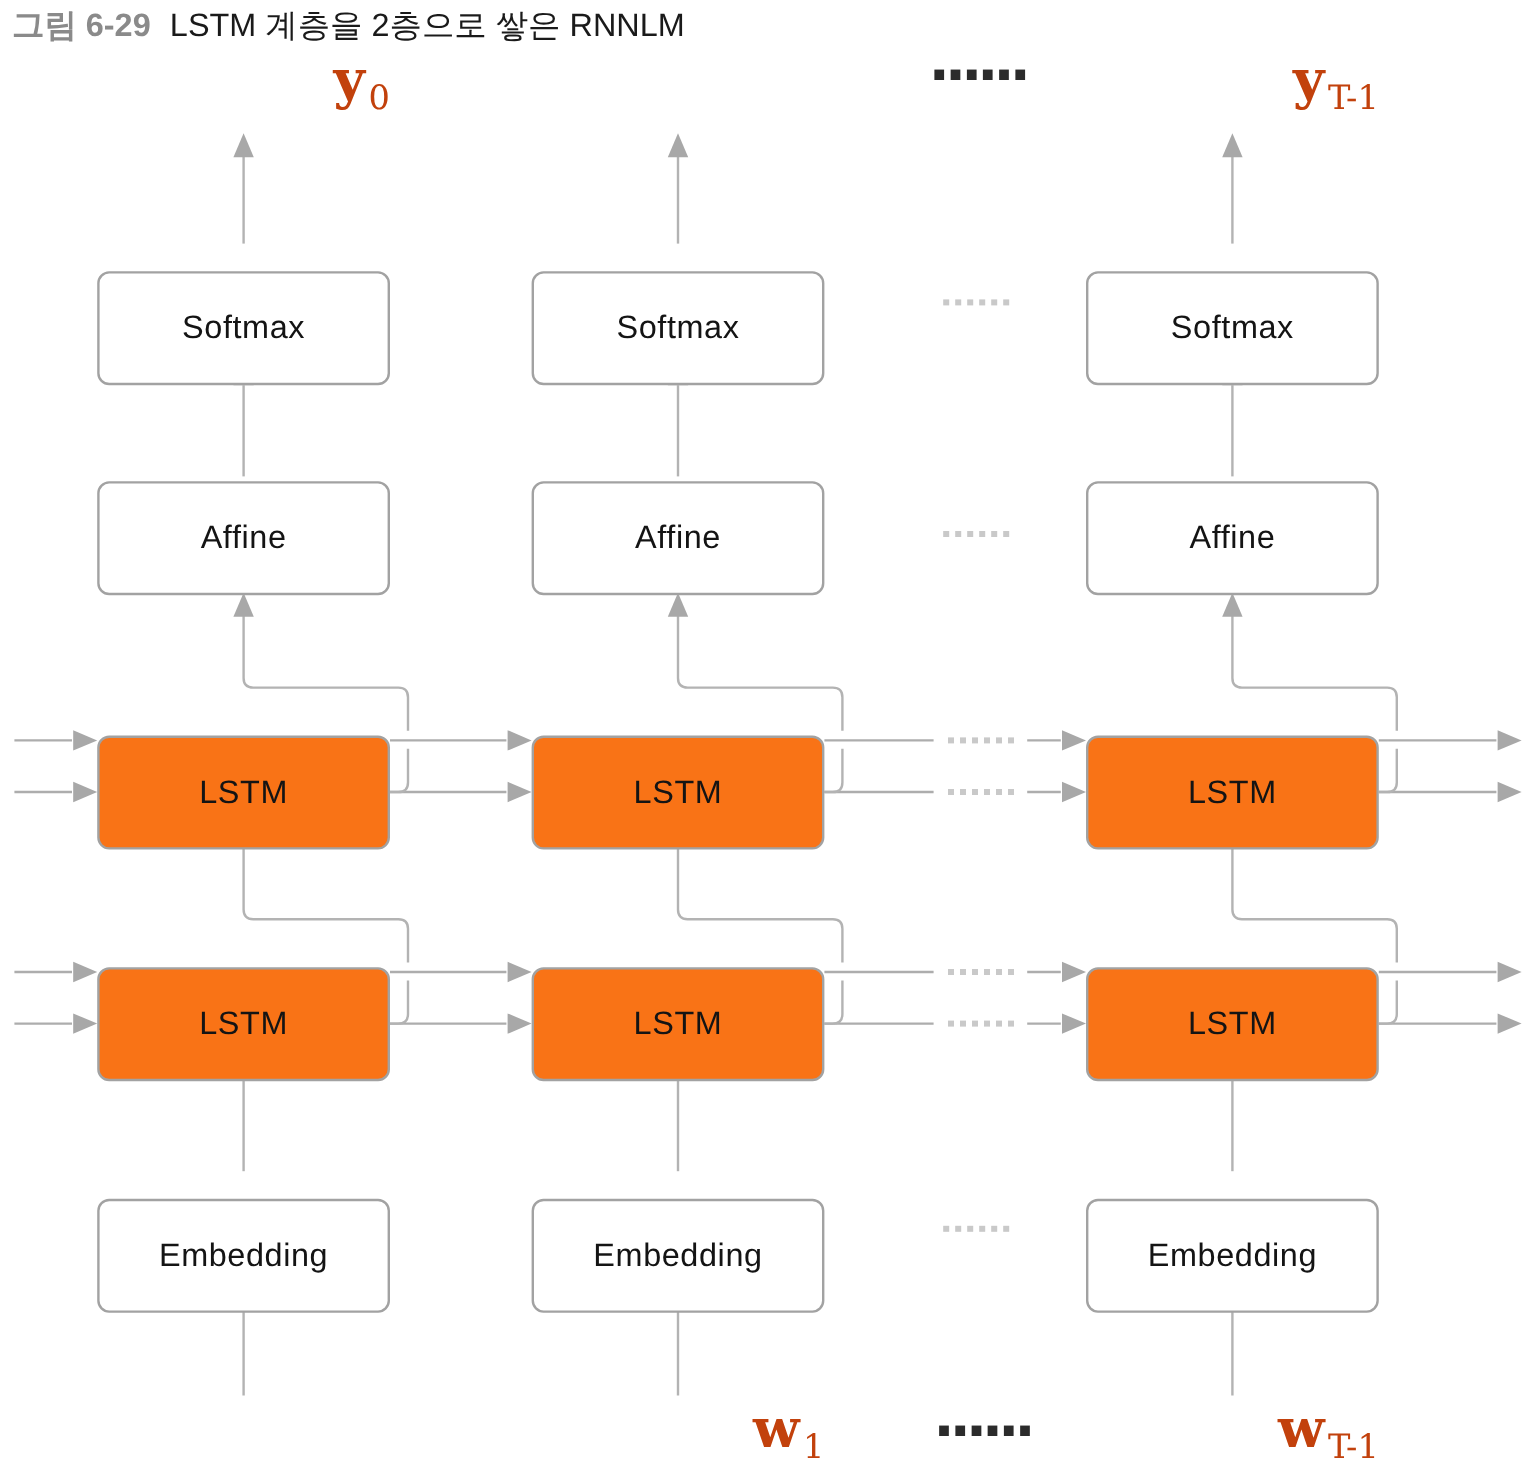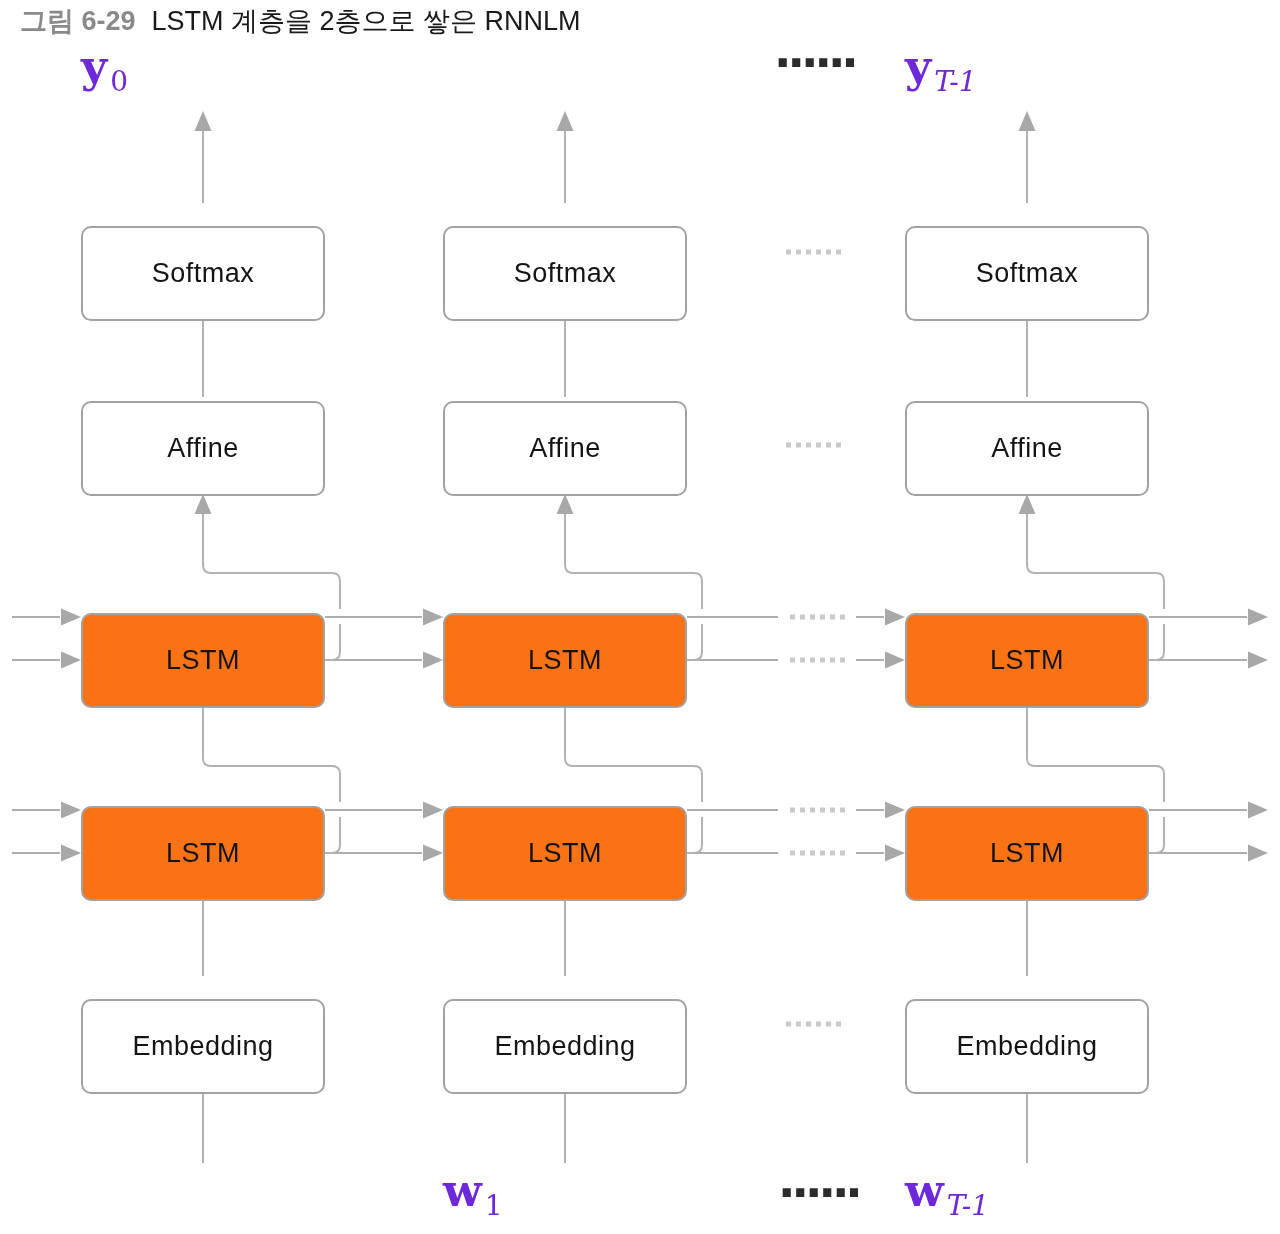--- a/index.html
+++ b/index.html
@@ -1,46 +1,46 @@
 <!DOCTYPE html>
 <html><head>
 <meta charset="utf-8">
 <style>
   html,body{margin:0;padding:0;background:#ffffff;}
   body{width:1280px;height:1234px;position:relative;overflow:hidden;
        font-family:"Liberation Sans",sans-serif;}
   .stage{position:absolute;left:0;top:0;width:1280px;height:1234px;}
 
   
-  .caption{position:absolute;left:20px;top:4px;display:flex;gap:16px;
+  .caption{position:absolute;left:10px;top:4px;display:flex;gap:16px;
            align-items:baseline;font-size:27px;line-height:34px;white-space:nowrap;}
   .caption .fig{font-weight:700;color:#8a8a8a;}
   .caption .ttl{font-weight:400;color:#1a1a1a;}
 
   
   #wires{position:absolute;left:0;top:0;}
 
   
   .box{position:absolute;width:240px;height:91px;background:#ffffff;
        border:2px solid #a2a2a2;border-radius:10px;
        display:flex;align-items:center;justify-content:center;
        font-size:27px;color:#141414;letter-spacing:0.5px;margin-top:23px;}
   .box.lstm{background:#f97316;}
   .c0{left:81px}.c1{left:443px}.c2{left:905px}
   .r-softmax{top:203px}.r-affine{top:378px}.r-lstm2{top:590px}
   .r-lstm1{top:783px}.r-embed{top:976px}
 
   
-  .io{position:absolute;width:244px;text-align:left;color:#6d28d9;
+  .io{position:absolute;width:244px;text-align:right;color:#c2410c;
       font-family:"DejaVu Serif",serif;line-height:1;white-space:nowrap;}
   .io-top{top:44px}
   .io-bottom{top:1168px}
   .io .base{font-weight:700;font-size:45px;}
   .io .sub{font-size:28px;position:relative;top:9px;margin-left:3px;}
-  .io .sub.it{font-style:italic;}
+  .io .sub.it{}
 
   
   .ell{position:absolute;font-family:"DejaVu Sans",sans-serif;font-weight:700;
        font-size:46px;line-height:1;letter-spacing:-4px;color:#2b2b2b;}
   .ell-top{left:774px;top:28px;}
   .ell-bottom{left:778px;top:1158px;}
 </style>
 </head>
 <body>
 

